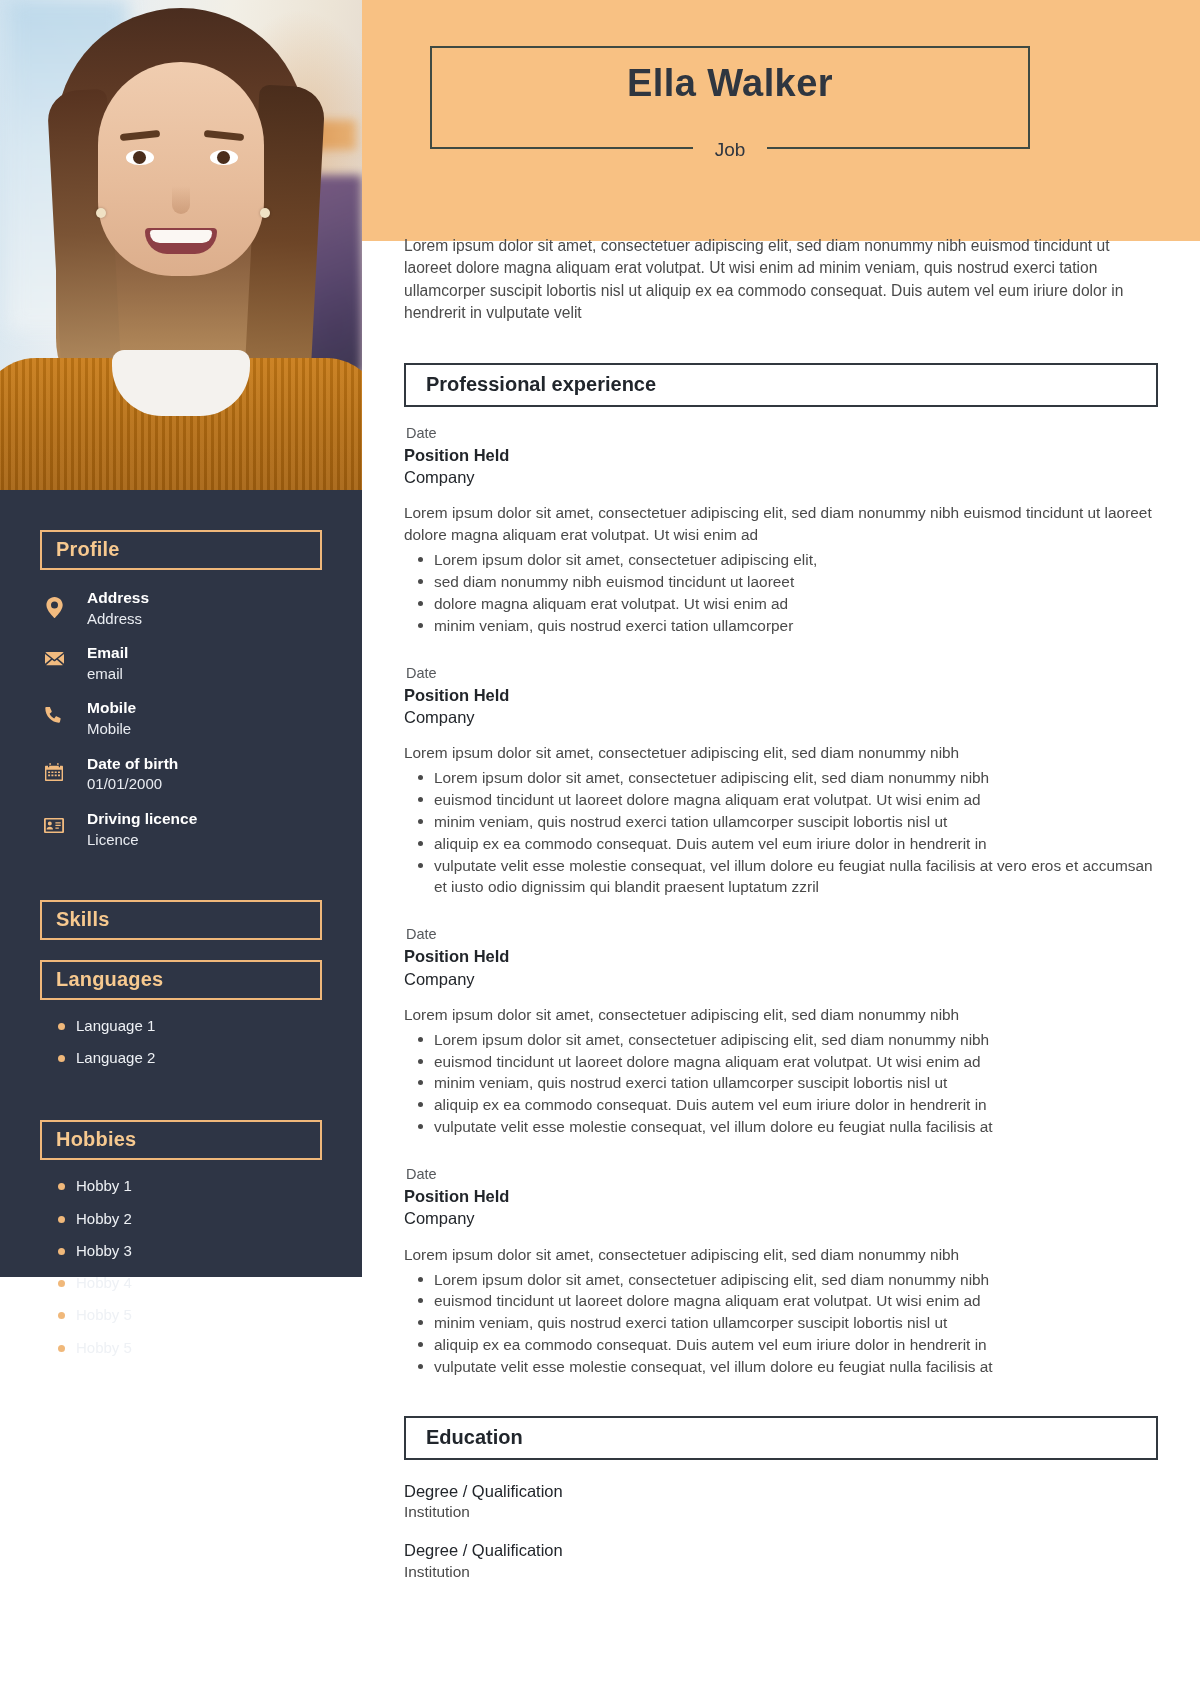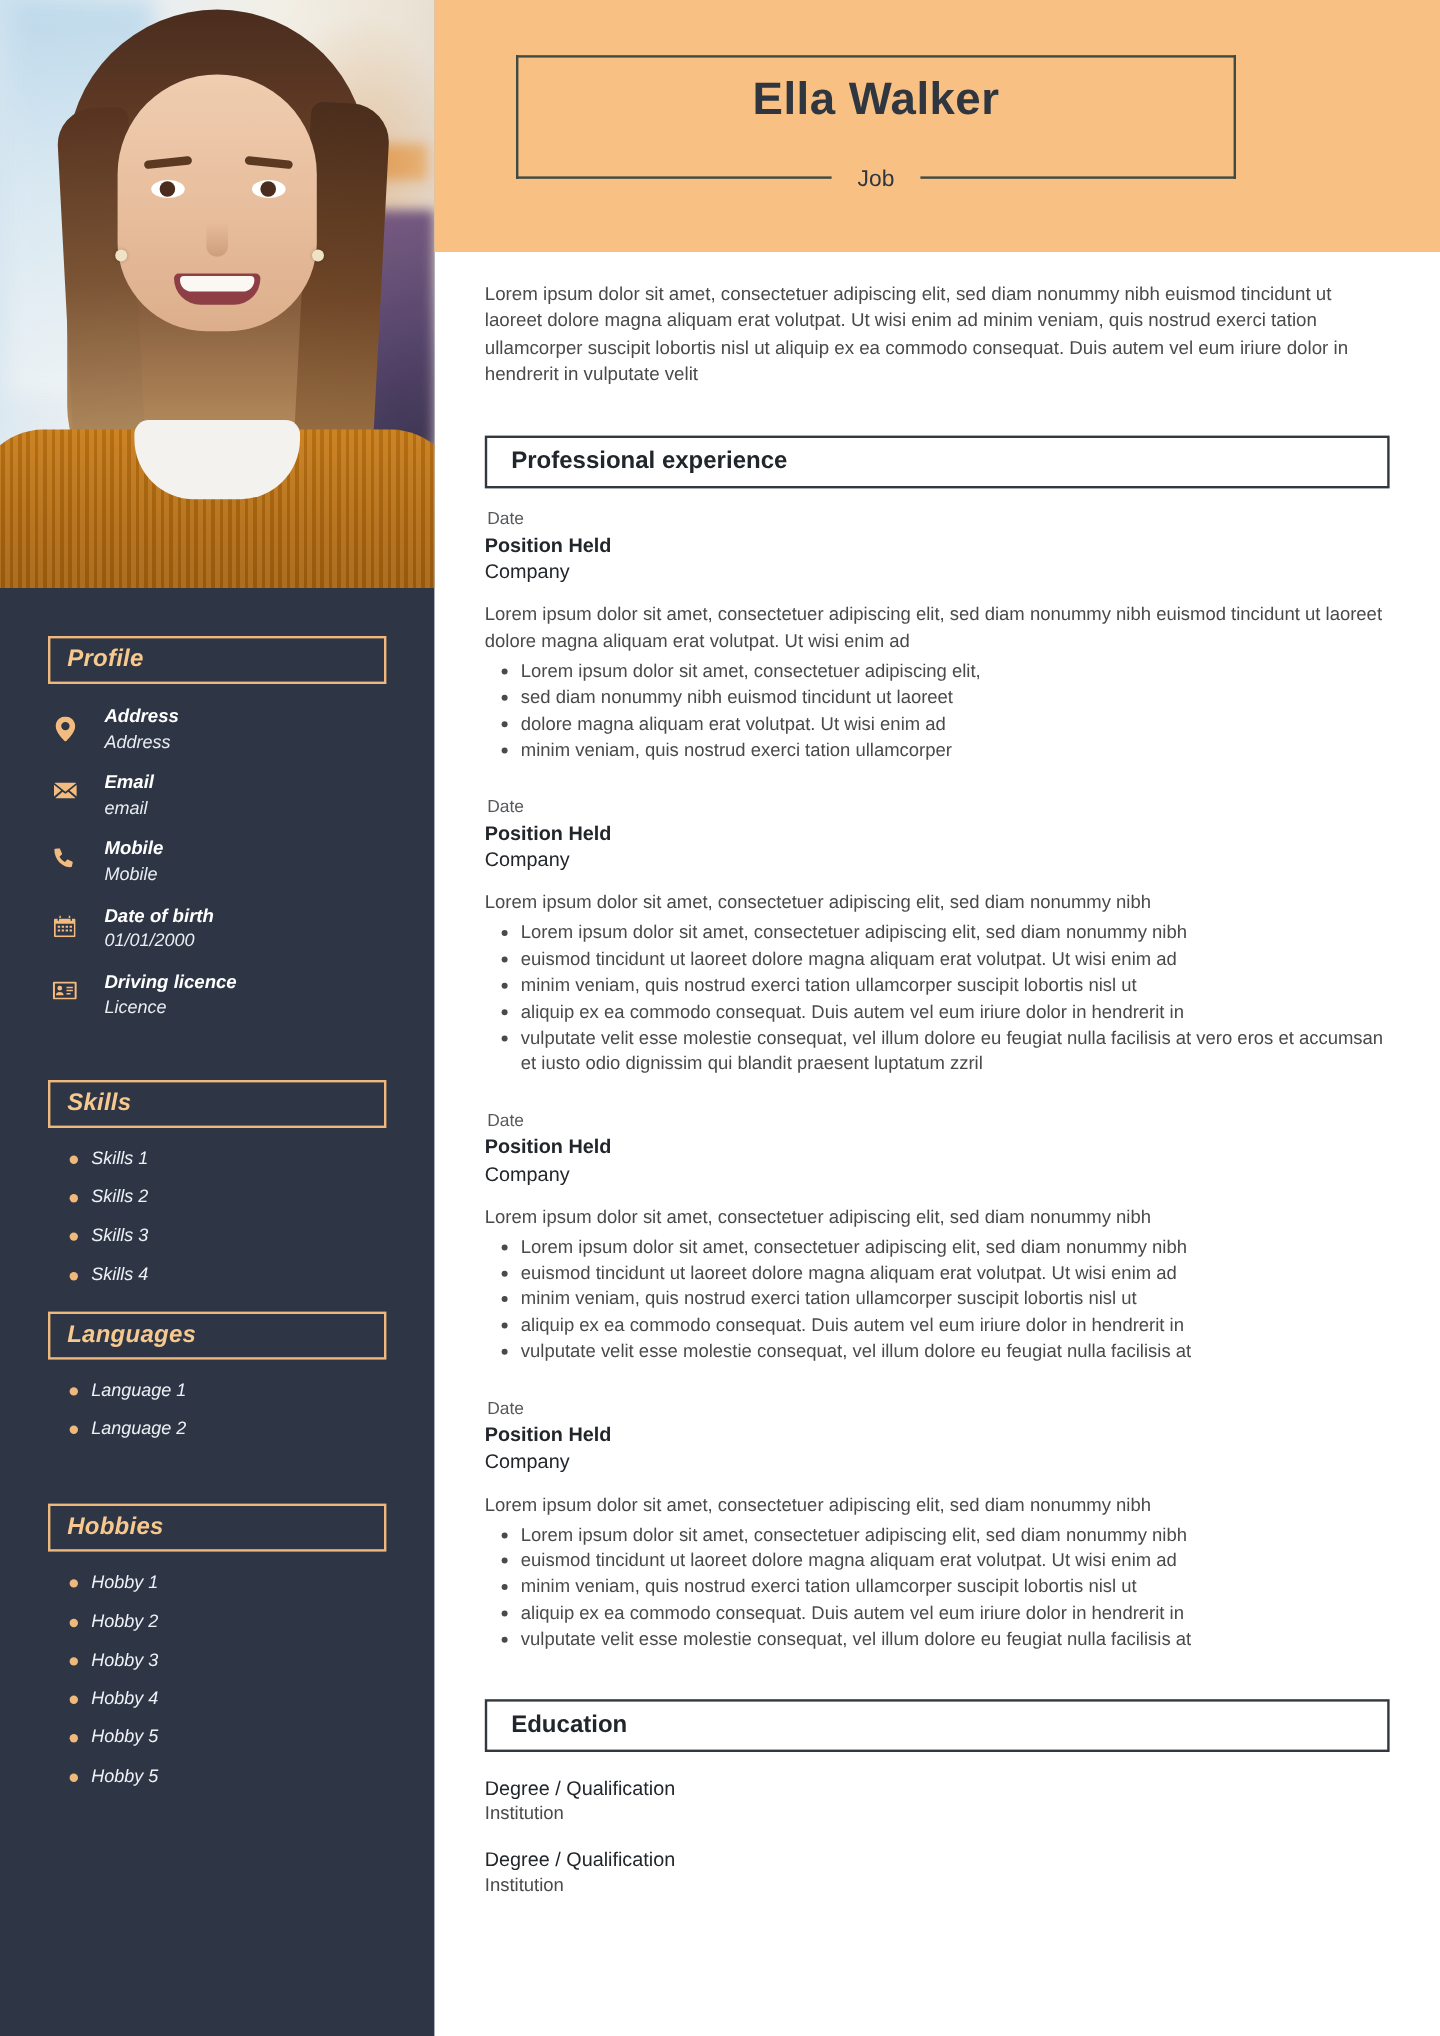--- a/index.html
+++ b/index.html
@@ -7,23 +7,22 @@
   body {
     font-family:"Liberation Sans", sans-serif;
     background:#ffffff;
     color:#3a3a3a;
     -webkit-font-smoothing:antialiased;
   }
   .page { position:relative; width:1200px; height:1697px; overflow:hidden; background:#fff; }
 
   
   .sidebar {
-    position:absolute; left:0; top:0; width:362px; height:1697px;
+    position:absolute; left:0; top:0; width:362px; height:1277px;
     background:#2e3545;
-    font-style:italic;
   }
   .photo {
     position:relative; width:362px; height:490px; overflow:hidden;
     background:#dfe6ea;
   }
   .photo-bg {
     position:absolute; inset:0;
     background:
       radial-gradient(ellipse 120px 200px at 300px 150px, rgba(214,150,90,.45), rgba(214,150,90,0) 70%),
       radial-gradient(ellipse 90px 160px at 335px 330px, rgba(120,70,140,.50), rgba(120,70,140,0) 72%),
@@ -124,21 +123,21 @@
     position:relative; color:#eef1f5; font-size:15px; line-height:1.35;
     padding-left:36px; margin-bottom:12px;
   }
   .bul-list li::before {
     content:""; position:absolute; left:18px; top:7px;
     width:7px; height:7px; border-radius:50%; background:#f0b87a;
   }
 
   
   .headband {
-    position:absolute; left:362px; top:0; width:838px; height:210px;
+    position:absolute; left:362px; top:0; width:838px; height:241px;
     background:#f8c183;
   }
   .namebox {
     position:absolute; left:68px; top:46px; width:600px; height:103px;
   }
   .nb-top  { position:absolute; left:0; right:0; top:0; height:2px; background:#3f4a43; }
   .nb-left { position:absolute; left:0; top:0; bottom:0; width:2px; background:#3f4a43; }
   .nb-right{ position:absolute; right:0; top:0; bottom:0; width:2px; background:#3f4a43; }
   .nb-bl   { position:absolute; left:0; bottom:0; width:263px; height:2px; background:#3f4a43; }
   .nb-br   { position:absolute; right:0; bottom:0; width:263px; height:2px; background:#3f4a43; }
@@ -279,26 +278,20 @@
           </span>
           <span class="pf-txt">
             <span class="pf-label">Driving licence</span><br>
             <span class="pf-value">Licence</span>
           </span>
         </div>
 
       </div>
 
       <div class="side-head s-skills">Skills</div>
-      <ul class="bul-list">
-        <li>Skills 1</li>
-        <li>Skills 2</li>
-        <li>Skills 3</li>
-        <li>Skills 4</li>
-      </ul>
 
       <div class="side-head s-langs">Languages</div>
       <ul class="bul-list">
         <li>Language 1</li>
         <li>Language 2</li>
       </ul>
 
       <div class="side-head s-hobbies">Hobbies</div>
       <ul class="bul-list">
         <li>Hobby 1</li>

